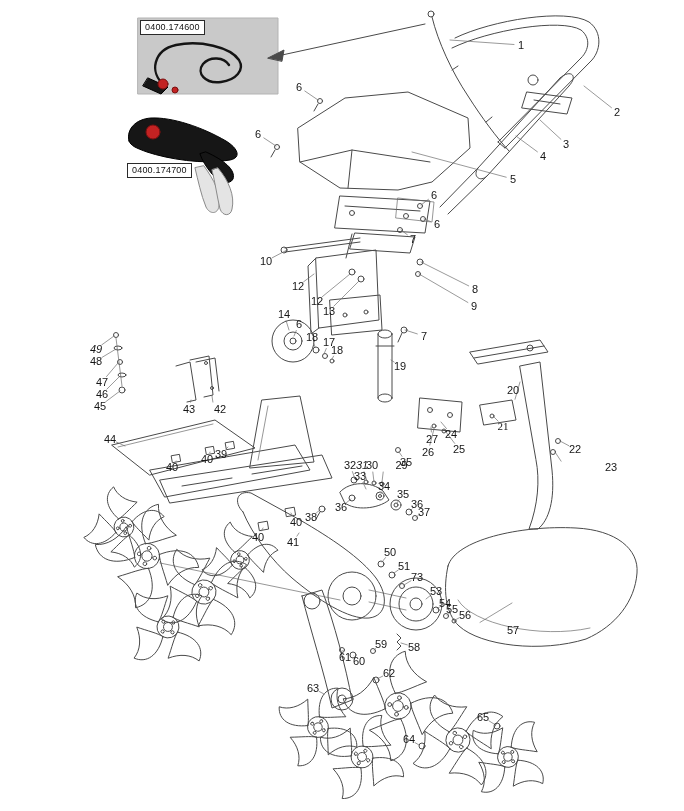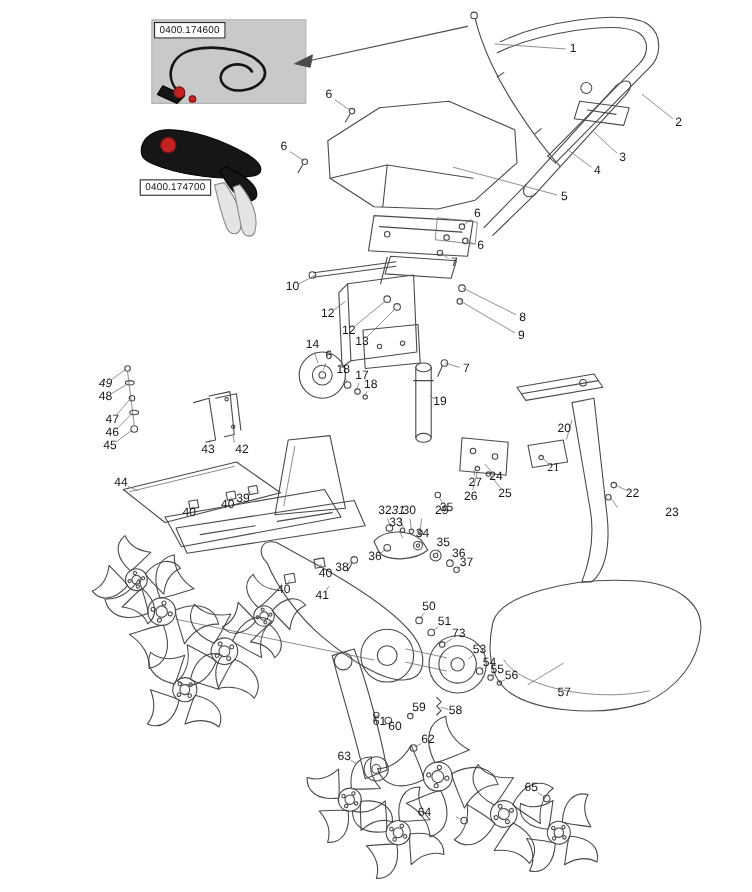--- a/index.html
+++ b/index.html
@@ -412,17 +412,17 @@
       <span class="callout" style="left: 445px; top: 603px;">54</span>
       <span class="callout" style="left: 452px; top: 609px;">55</span>
       <span class="callout" style="left: 465px; top: 615px;">56</span>
       <span class="callout" style="left: 474px; top: 630px; margin-left: 39px;">57</span>
       <span class="callout" style="left: 414px; top: 647px;">58</span>
       <span class="callout" style="left: 381px; top: 644px;">59</span>
       <span class="callout" style="left: 359px; top: 661px;">60</span>
       <span class="callout" style="left: 345px; top: 657px;">61</span>
       <span class="callout" style="left: 389px; top: 673px;">62</span>
       <span class="callout" style="left: 313px; top: 688px;">63</span>
-      <span class="callout" style="left: 386px; top: 739px; text-align: center;">64</span>
+      <span class="callout" style="left: 409px; top: 739px; text-align: center;">64</span>
       <span class="callout" style="left: 483px; top: 717px;">65</span>
     </div>
 
 </div>
 
 </body></html>

